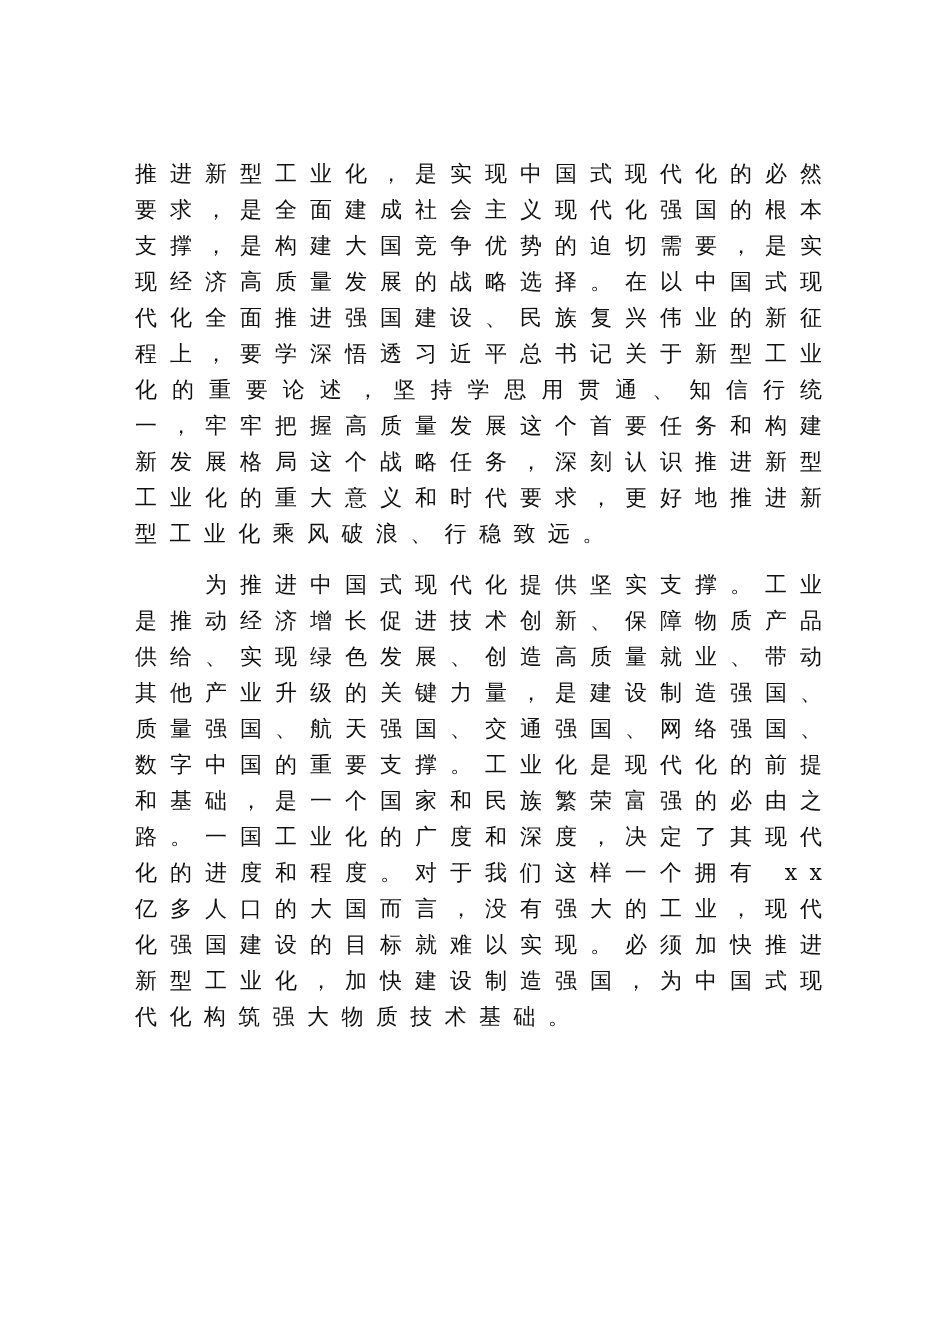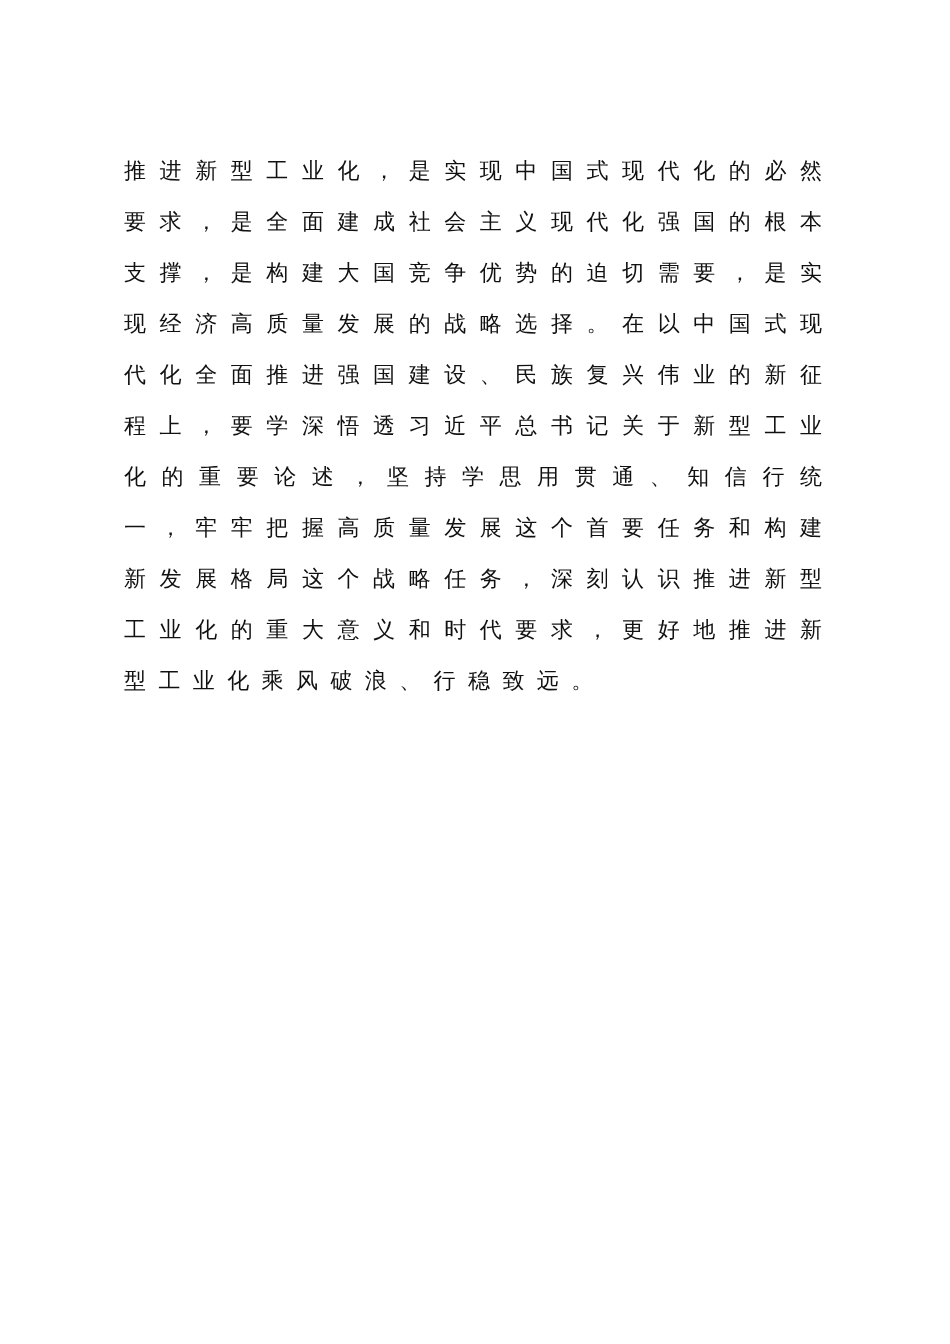--- a/index.html
+++ b/index.html
@@ -3,28 +3,29 @@
 <meta charset="utf-8">
 <style>
   html, body { margin:0; padding:0; background:#ffffff; }
   body { width:950px; height:1344px; position:relative; overflow:hidden; }
   .page {
     position:absolute; left:120px; top:141px; width:702px;
     font-family: "DejaVu Serif", "Liberation Serif", serif;
     font-size:22px; color:#111111;
   }
   .para {
-    margin:4px; padding:0;
-    line-height:51px;
+    margin:15px; padding:0;
+    line-height:36px;
     text-align:justify;
     text-justify:inter-character;
     letter-spacing:12.4px;
     margin-right:-12.4px;
     word-break:break-all;
   }
   .para.indent { text-indent:70px; }
 </style>
 </head>
 <body>
 
 <div class="page">
   <p class="para">推进新型工业化，是实现中国式现代化的必然要求，是全面建成社会主义现代化强国的根本支撑，是构建大国竞争优势的迫切需要，是实现经济高质量发展的战略选择。在以中国式现代化全面推进强国建设、民族复兴伟业的新征程上，要学深悟透习近平总书记关于新型工业化的重要论述，坚持学思用贯通、知信行统一，牢牢把握高质量发展这个首要任务和构建新发展格局这个战略任务，深刻认识推进新型工业化的重大意义和时代要求，更好地推进新型工业化乘风破浪、行稳致远。</p>
+  <p class="para indent">为推进中国式现代化提供坚实支撑。工业是推动经济增长促进技术创新、保障物质产品供给、实现绿色发展、创造高质量就业、带动其他产业升级的关键力量，是建设制造强国、质量强国、航天强国、交通强国、网络强国、数字中国的重要支撑。工业化是现代化的前提和基础，是一个国家和民族繁荣富强的必由之路。一国工业化的广度和深度，决定了其现代化的进度和程度。对于我们这样一个拥有 xx 亿多人口的大国而言，没有强大的工业，现代化强国建设的目标就难以实现。必须加快推进新型工业化，加快建设制造强国，为中国式现代化构筑强大物质技术基础。</p>
 </div>
 
 </body></html>

